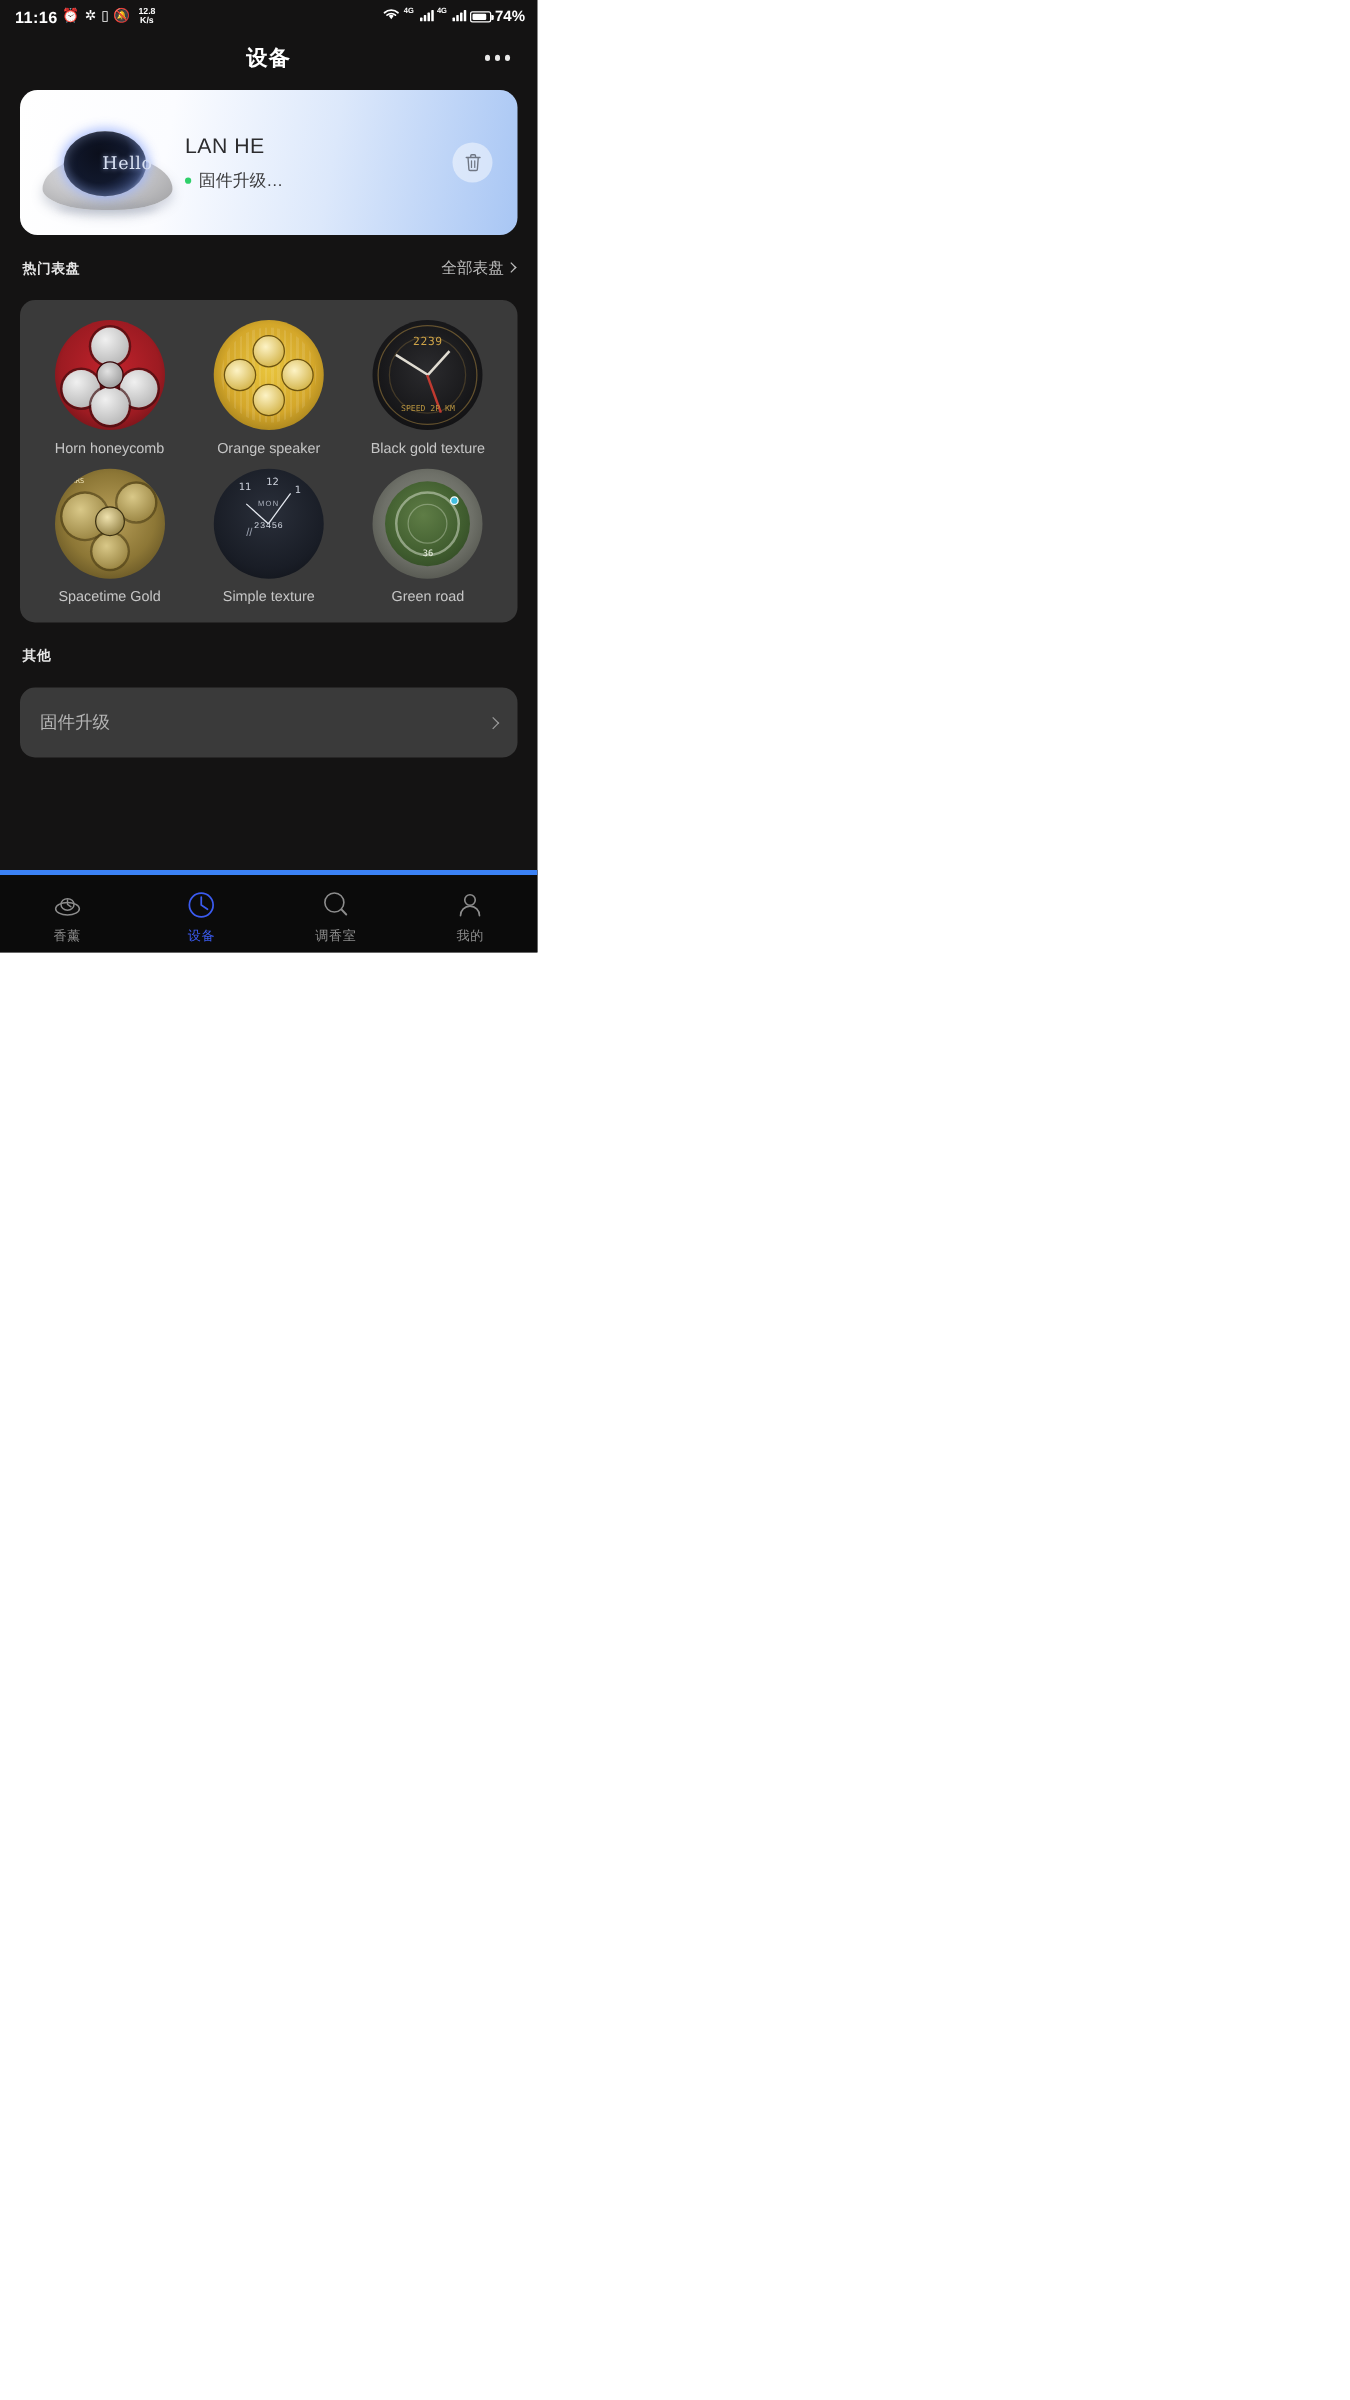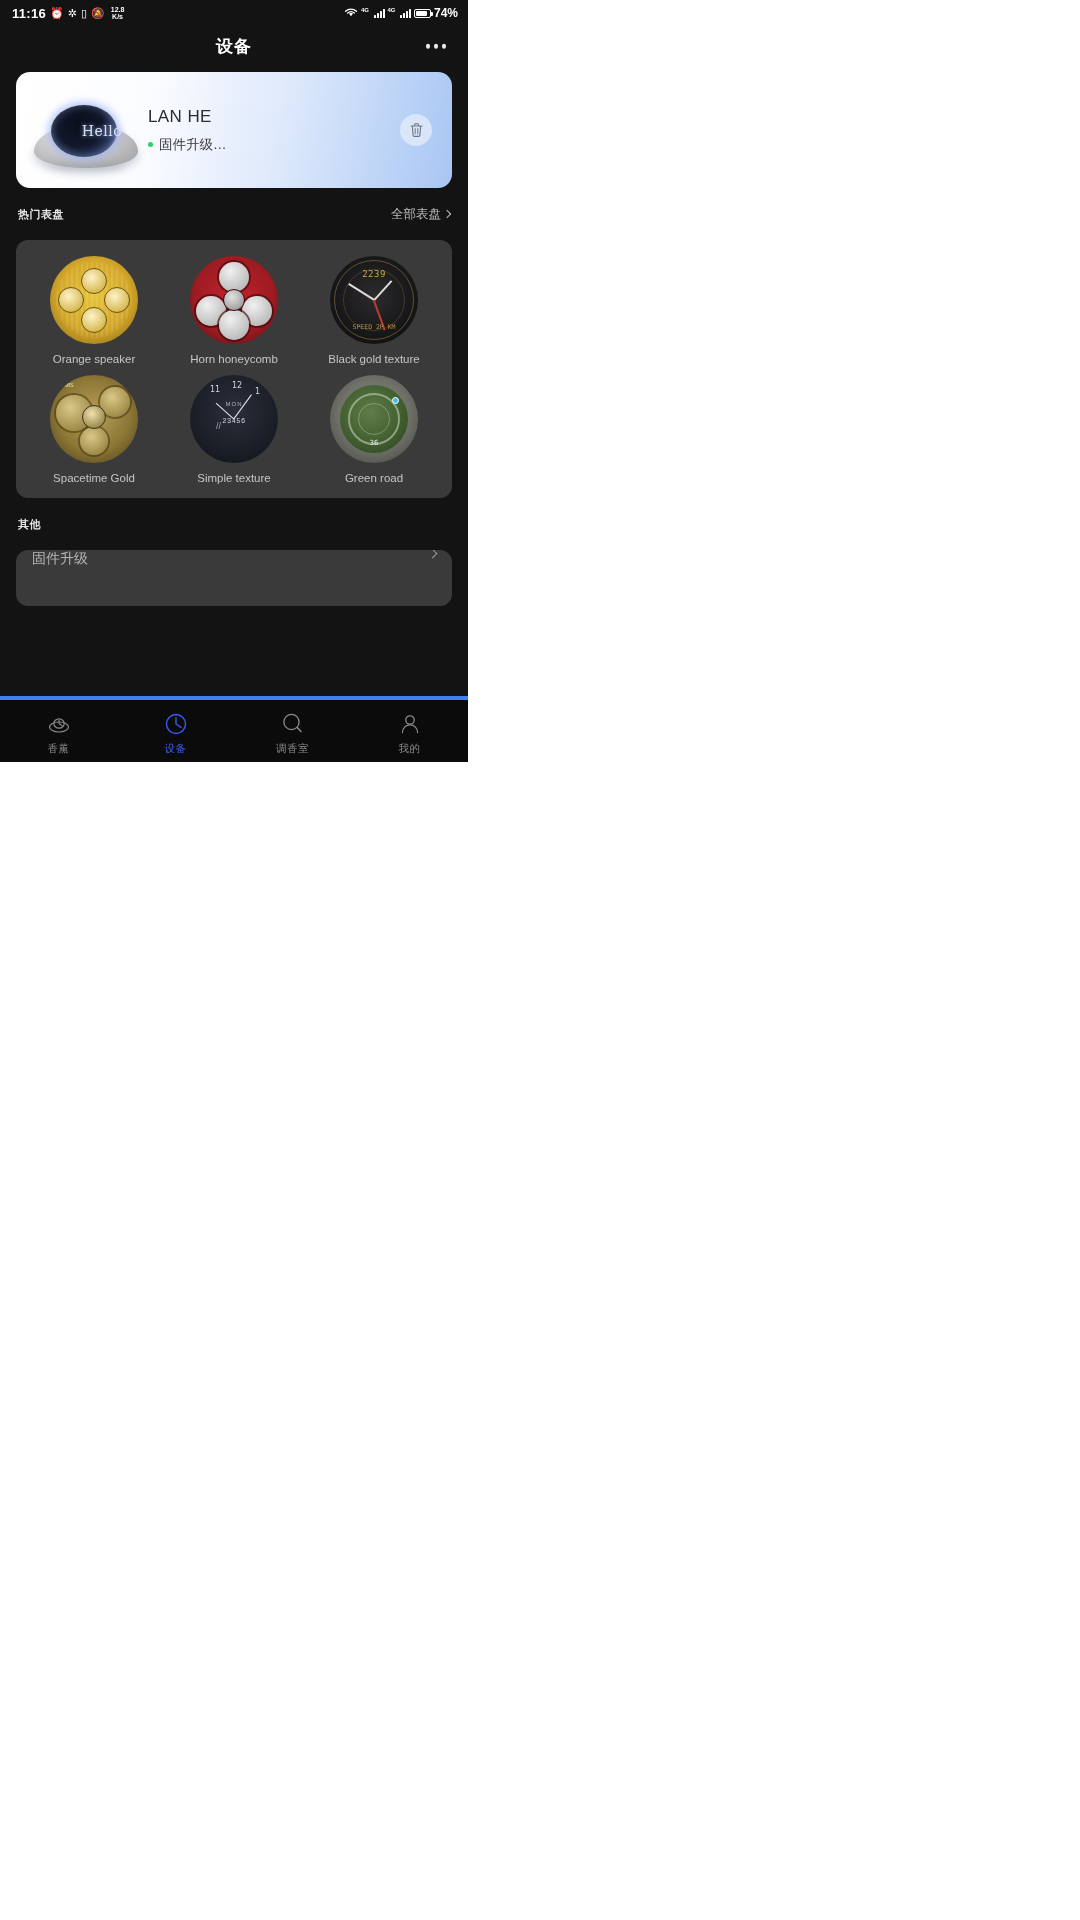--- a/index.html
+++ b/index.html
@@ -5,21 +5,21 @@
   * { margin:0; padding:0; box-sizing:border-box; }
   html, body {
     width:1080px; height:1920px;
     background:#ffffff;
     font-family:"Liberation Sans", sans-serif;
     overflow:hidden;
   }
   
   #phone {
     position:absolute; left:0; top:0;
-    width:468px; height:762px;
+    width:430px; height:762px;
     background:#141313;
     overflow:hidden;
   }
 
   
   .statusbar {
     height:26px; width:100%;
     display:flex; align-items:center;
     padding:0 10px 0 12px;
     color:#fff;
@@ -199,21 +199,21 @@
   .f6 .road{position:absolute; inset:18px; border-radius:50%; border:2px solid rgba(220,228,210,.5);}
   .f6 .road2{position:absolute; inset:28px; border-radius:50%; border:1.5px solid rgba(220,228,210,.35);}
   .f6 .mk{position:absolute; width:7px; height:7px; border-radius:50%; background:#42bfe0; border:1.5px solid #fff;}
   .f6 .mk1{right:19px; top:22px;}
   .f6 .num6{position:absolute; left:50%; bottom:16px; transform:translateX(-50%);
     font-size:7px; color:#eef3e6; font-family:"DejaVu Sans Mono", monospace;}
 
   
   .list-card { margin:0 16px; background:#3a3a3a; border-radius:12px; overflow:hidden; }
   .list-row {
-    height:56px; display:flex; align-items:flex-start; justify-content:space-between;
+    height:56px; display:flex; align-items:center; justify-content:space-between;
     padding:0 16px; cursor:pointer; position:relative;gap:16px;
   }
   .list-row + .list-row::before{
     content:""; position:absolute; left:16px; right:16px; top:0; height:1px; background:#4a4a4a;
   }
   .list-label { font-size:14px; color:#b5b5b5; }
   .row-chev { width:7px; height:7px; border-right:1.5px solid #9a9a9a; border-top:1.5px solid #9a9a9a; transform:rotate(45deg); }
 
   
   .tabbar {
@@ -311,38 +311,38 @@
     <span class="sec-title">热门表盘</span>
     <span class="sec-link">
       <span>全部表盘</span>
       <i class="chev"></i>
     </span>
   </div>
 
   <div class="faces-card">
 
     <div class="face">
-      <div class="face-img f1">
-        <span class="sub s-c"></span>
-          <span class="sub s-l"></span>
-          <span class="sub s-r"></span>
-          <span class="sub s-b"></span>
-      </div>
-      <div class="face-label">Orange speaker</div>
-    </div>
-
-    <div class="face">
       <div class="face-img f2">
         <span class="petal p1"></span>
           <span class="petal p2"></span>
           <span class="petal p3"></span>
           <span class="petal p4"></span>
         <span class="hub"></span>
       </div>
       <div class="face-label">Horn honeycomb</div>
+    </div>
+
+    <div class="face">
+      <div class="face-img f1">
+        <span class="sub s-c"></span>
+          <span class="sub s-l"></span>
+          <span class="sub s-r"></span>
+          <span class="sub s-b"></span>
+      </div>
+      <div class="face-label">Orange speaker</div>
     </div>
 
     <div class="face">
       <div class="face-img f3">
         <span class="ring"></span>
           <span class="ring2"></span>
         <span class="num">2239</span>
         <span class="hand h1"></span>
           <span class="hand h2"></span>
           <span class="hand h3"></span>

